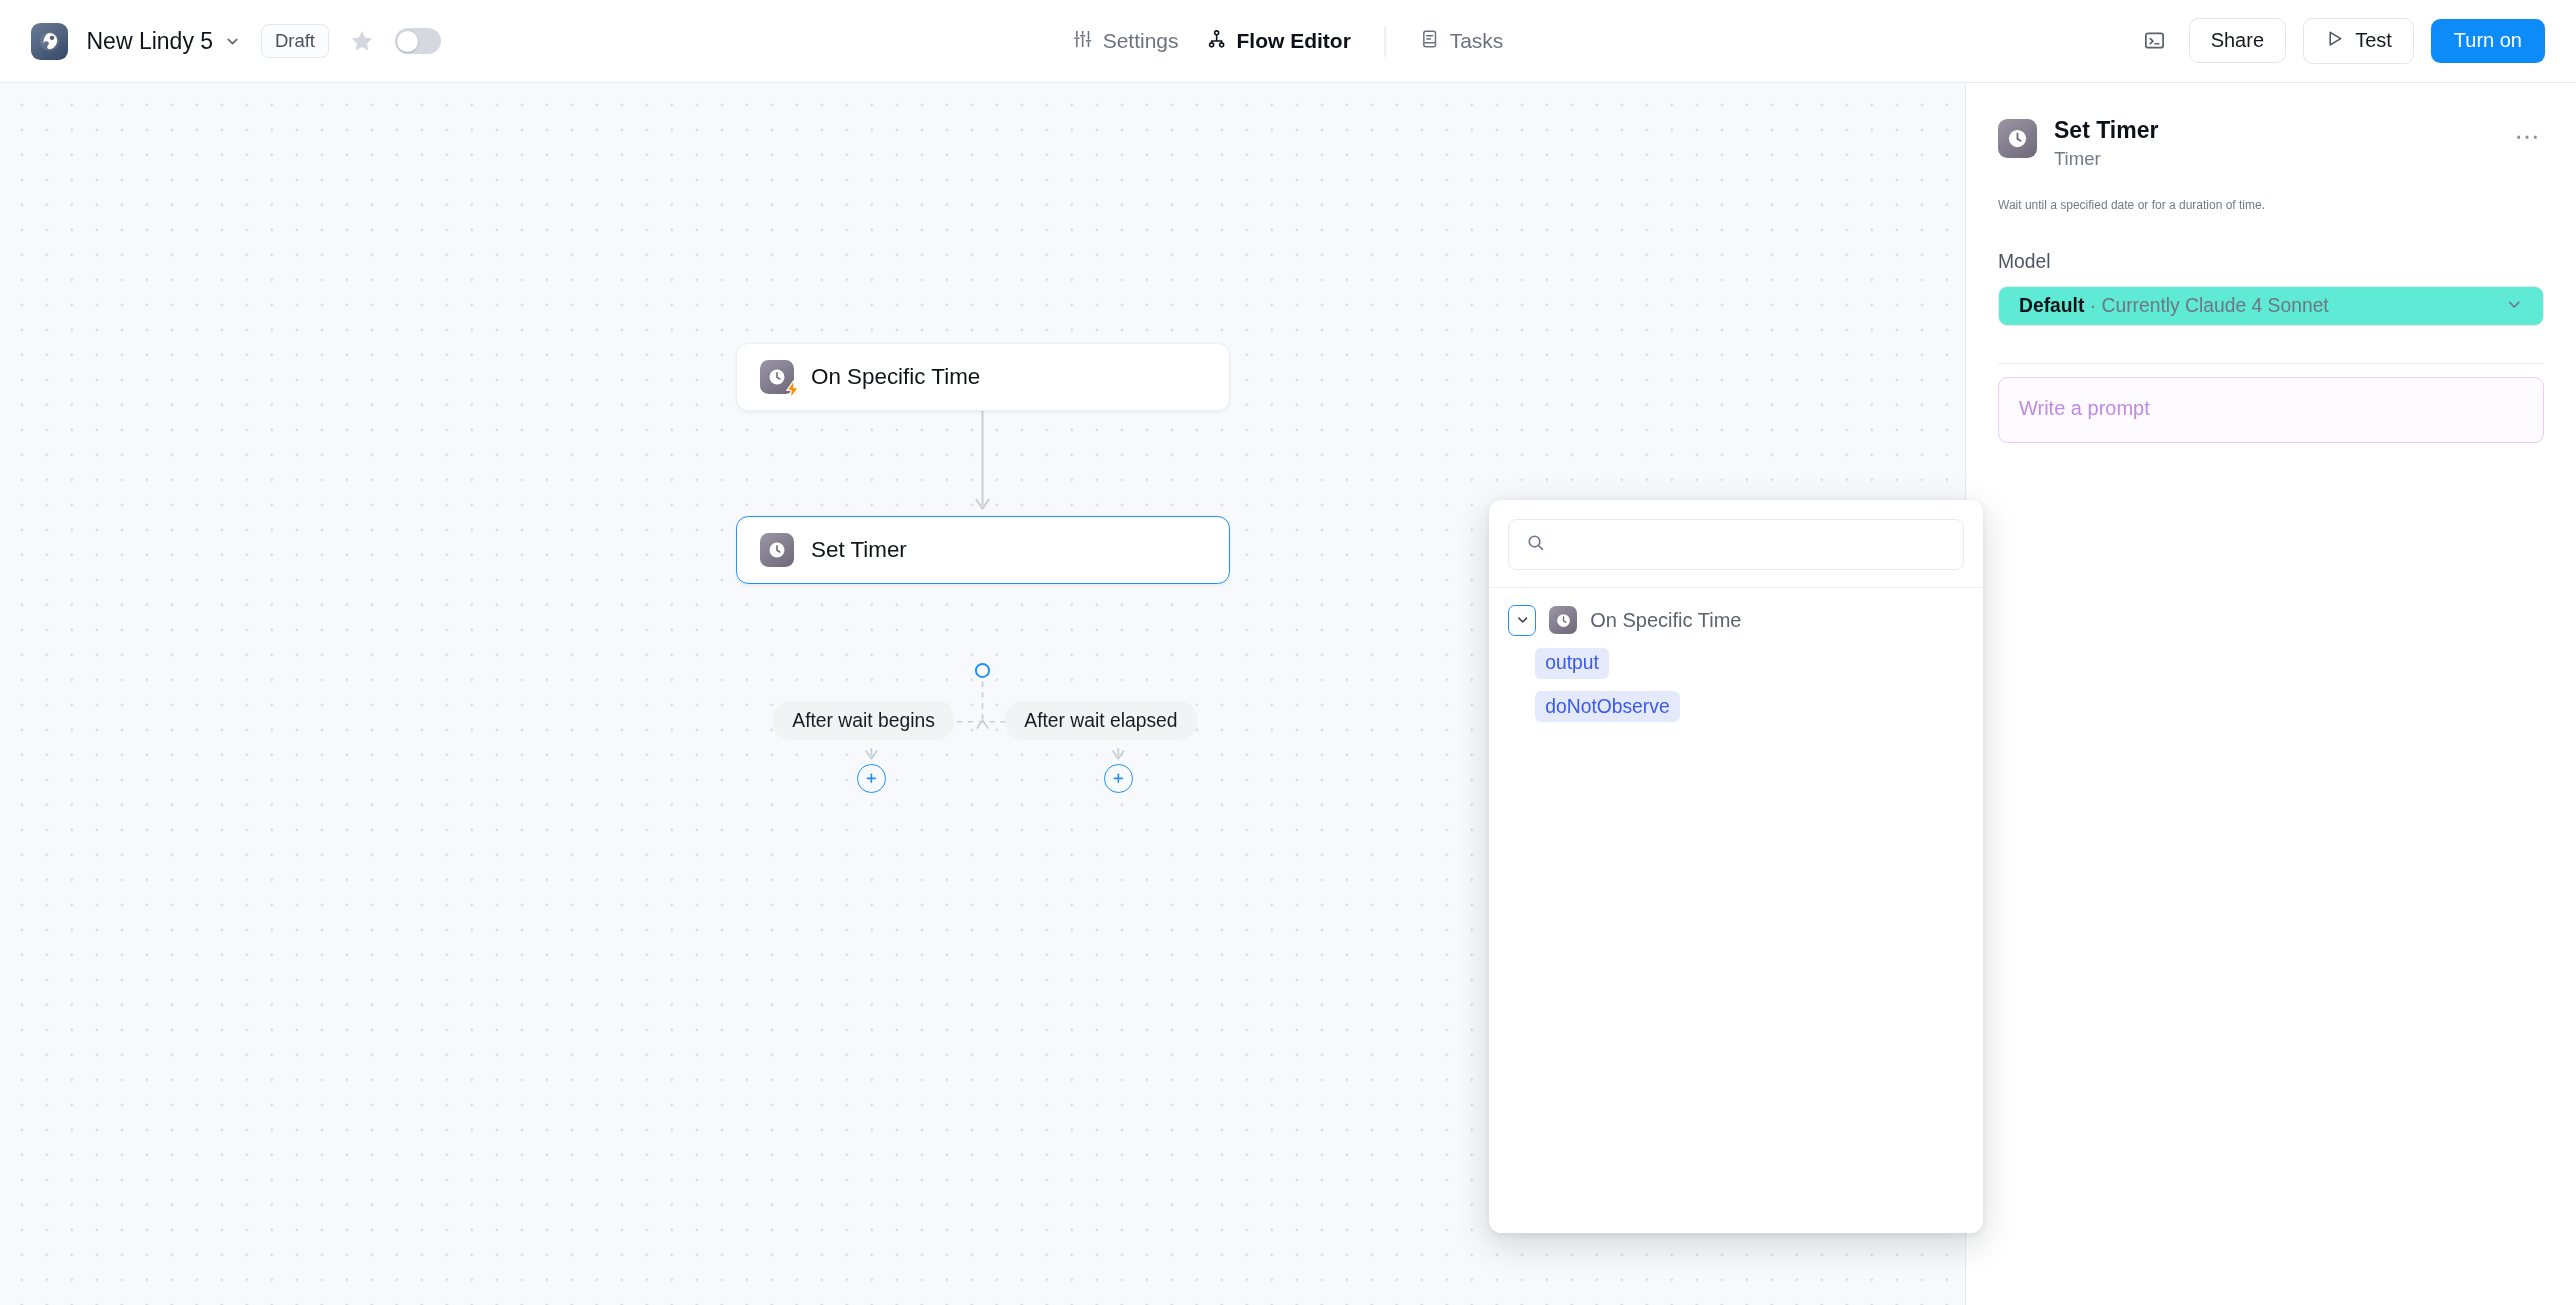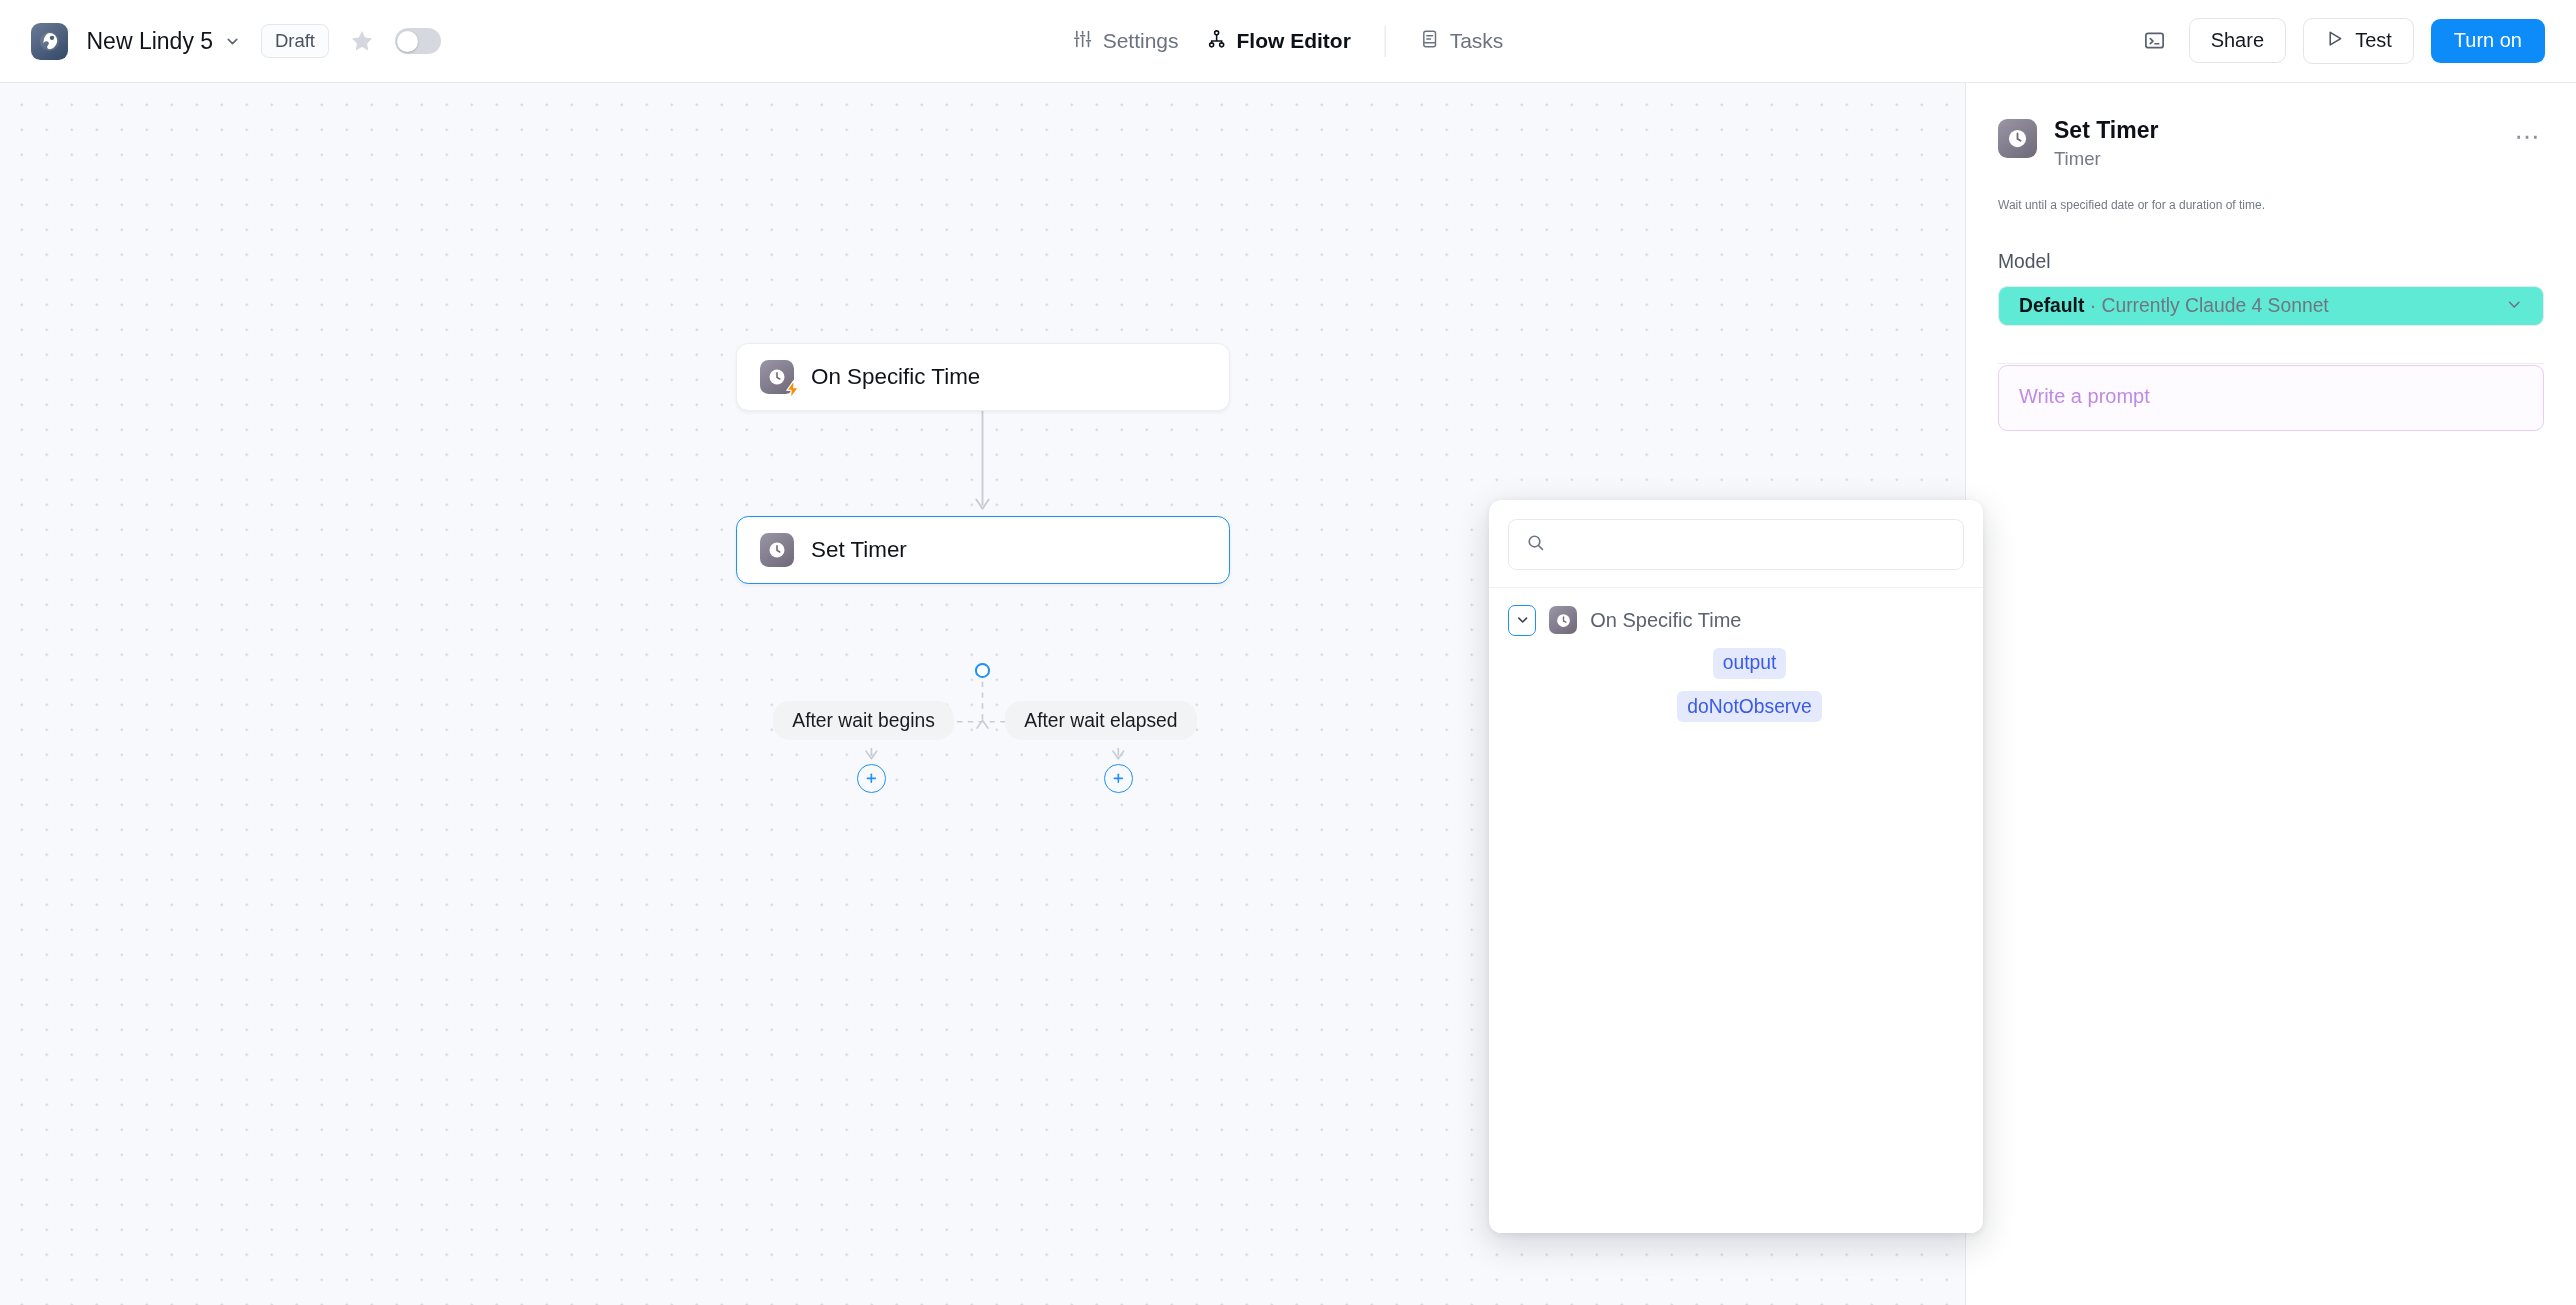--- a/index.html
+++ b/index.html
@@ -205,21 +205,21 @@
   .dd-group-label { font-size: 20px; color: #5b6370; white-space: nowrap; }
 
   .dd-chip {
     display: inline-block;
     margin: 12.3px 0 0 27px;
     background: #e4e9fc; border-radius: 6.2px;
     padding: 4.6px 10px;
     font-size: 19.3px; color: #3a5ae8;
     white-space: nowrap;
   }
-  .dd-chip-row { display: block; text-align: center; }
+  .dd-chip-row { display: block; }
 
   
   .rpanel {
     position: absolute; top: 83px; right: 0;
     width: 611px; height: 1222px;
     background: #ffffff;
     border-left: 0.8px solid #e6e9ed;
     padding: 34px 32px 0 32px;
     z-index: 20;
   }
@@ -263,21 +263,21 @@
   .rp-waitlabel { font-size: 20px; color: #252b33; font-weight: 600; }
   .rp-waitlabel span { color: #9aa1ab; font-weight: 400; font-size: 18.5px; }
   .prompt-ai {
     display: flex; align-items: center; gap: 8.5px;
     background: #f7f2fd; border-radius: 7px;
     padding: 5.4px 11.6px;
     font-size: 19.3px; color: #8b3fd6;
     white-space: nowrap;
   }
   .rp-textarea {
-    margin-top: 2px;
+    margin-top: 14px;
     height: 66px;
     border: 1.2px solid #e5cdf5; border-radius: 9.3px;
     background: #fdfbff;
     padding: 18.5px 20px;
     font-size: 20px; color: #c08ae4;
   }
 </style>
 </head>
 <body>
 

